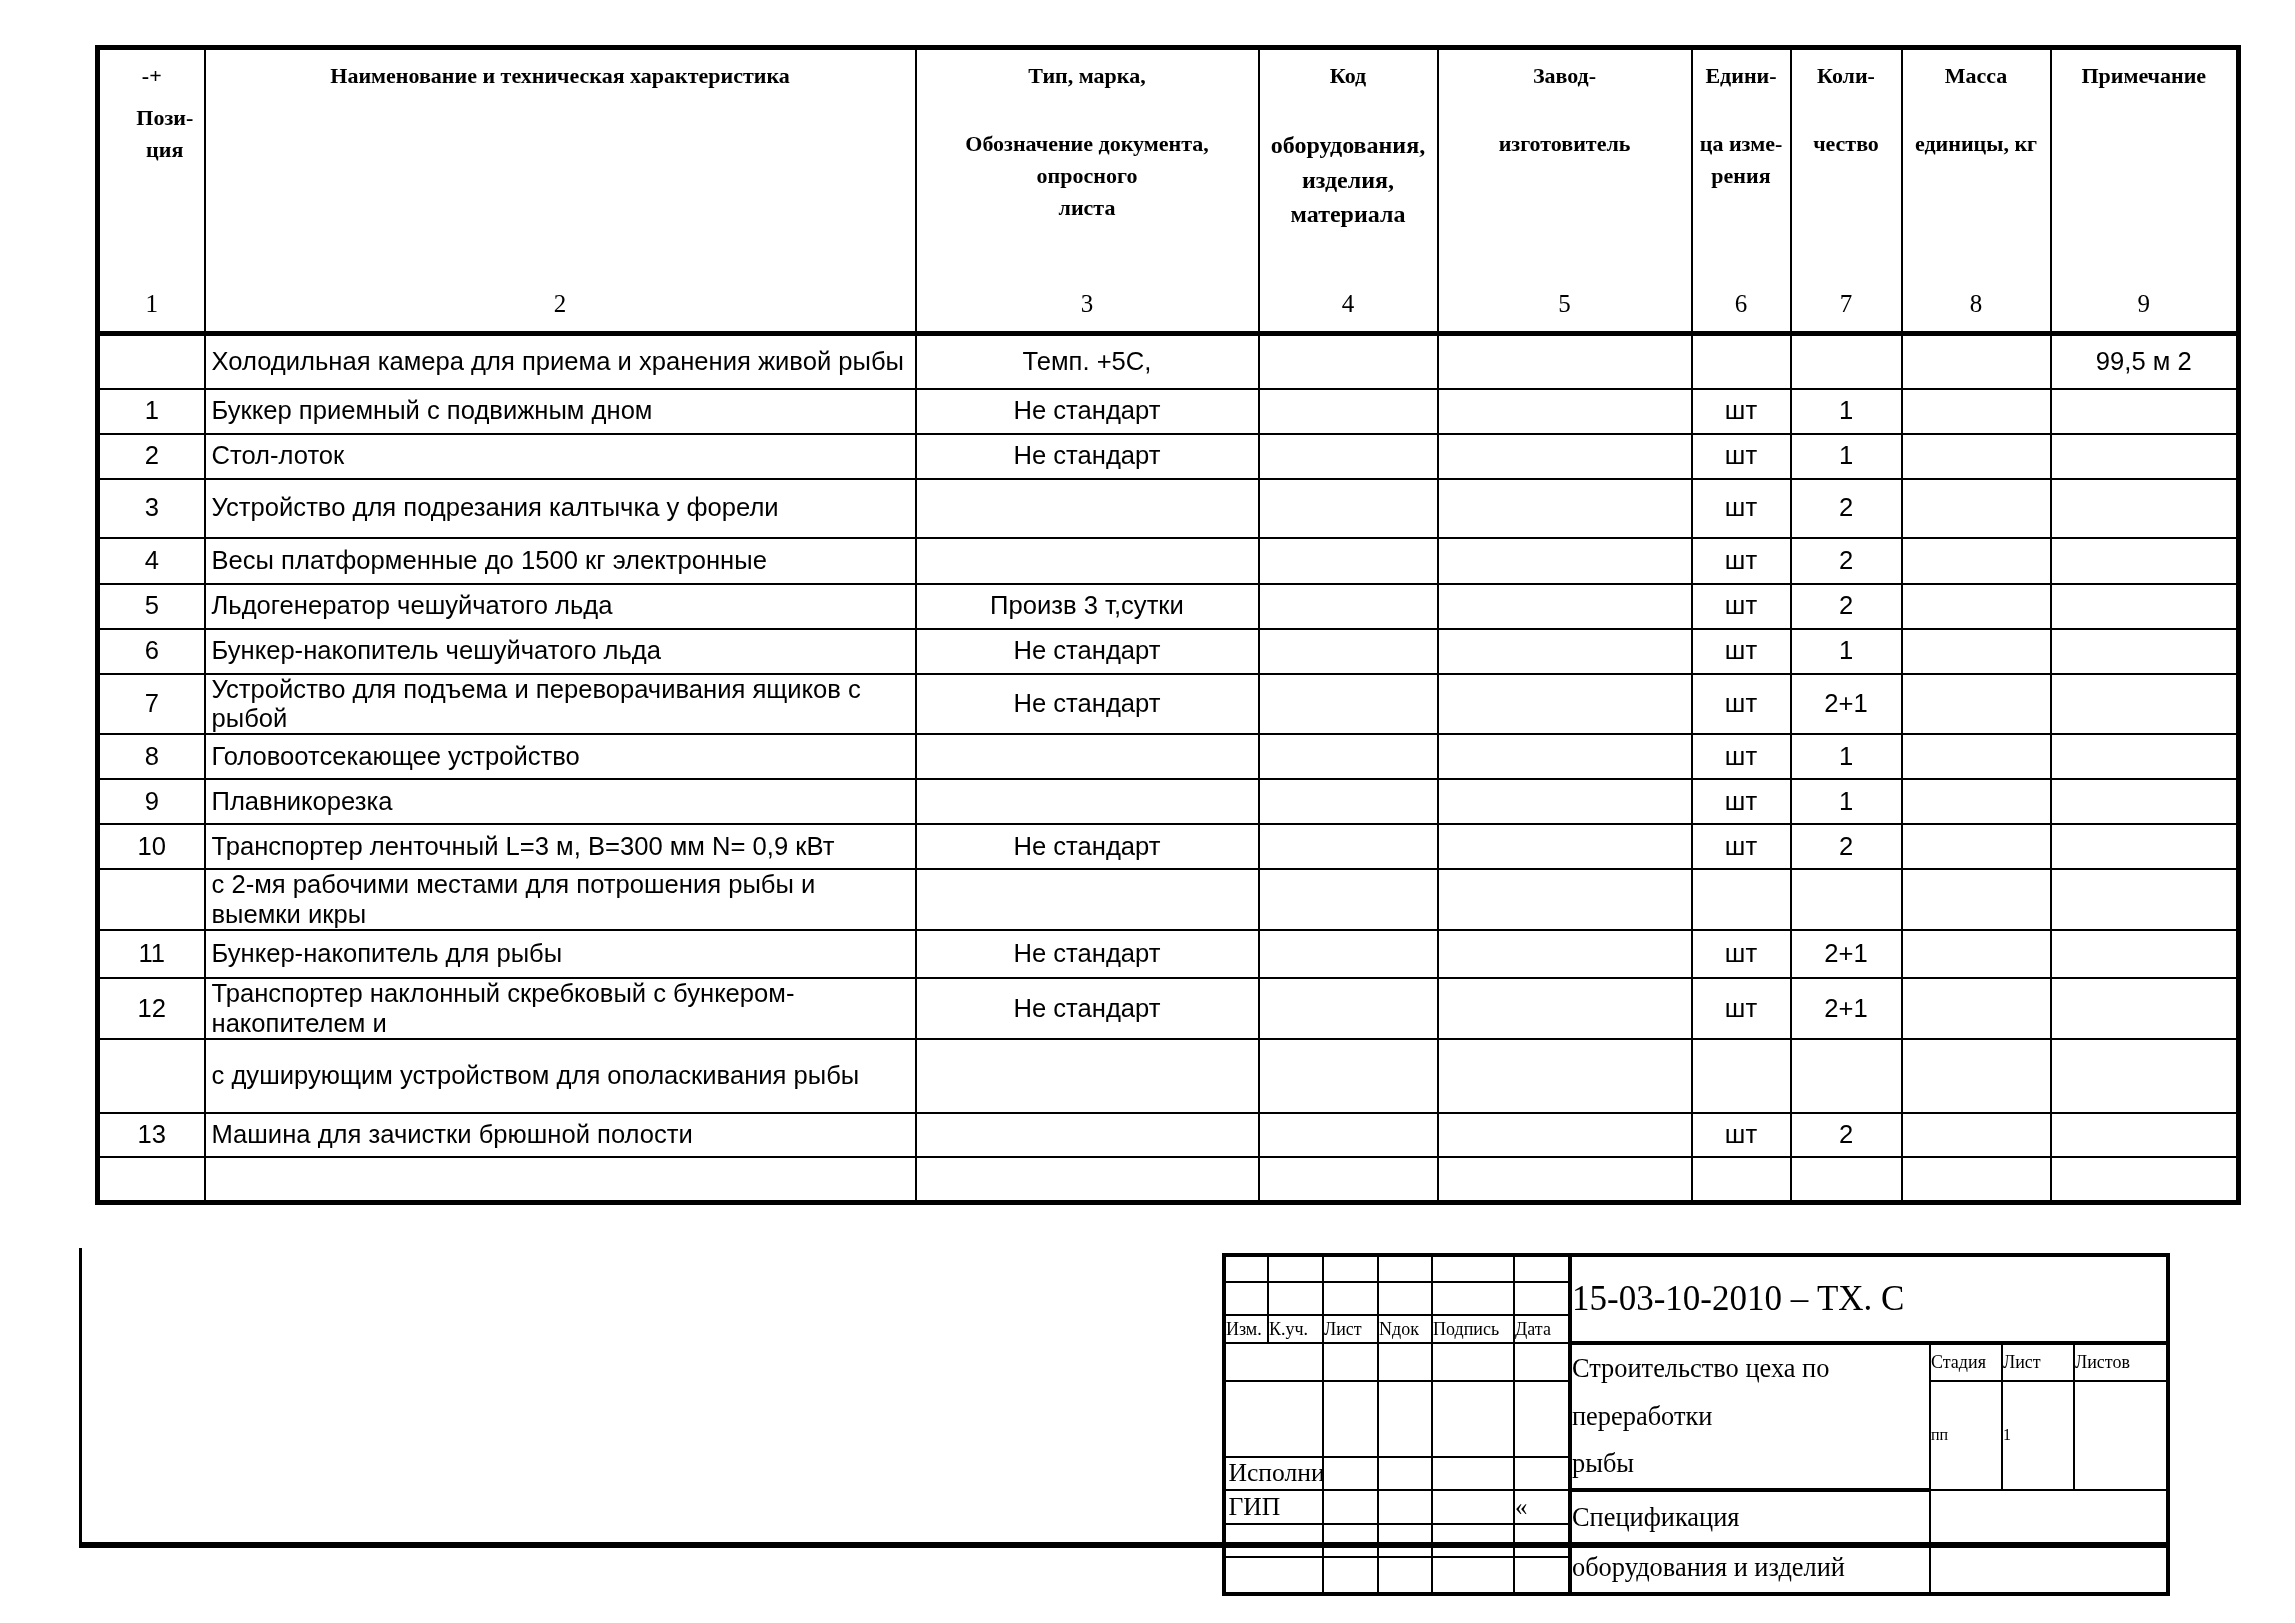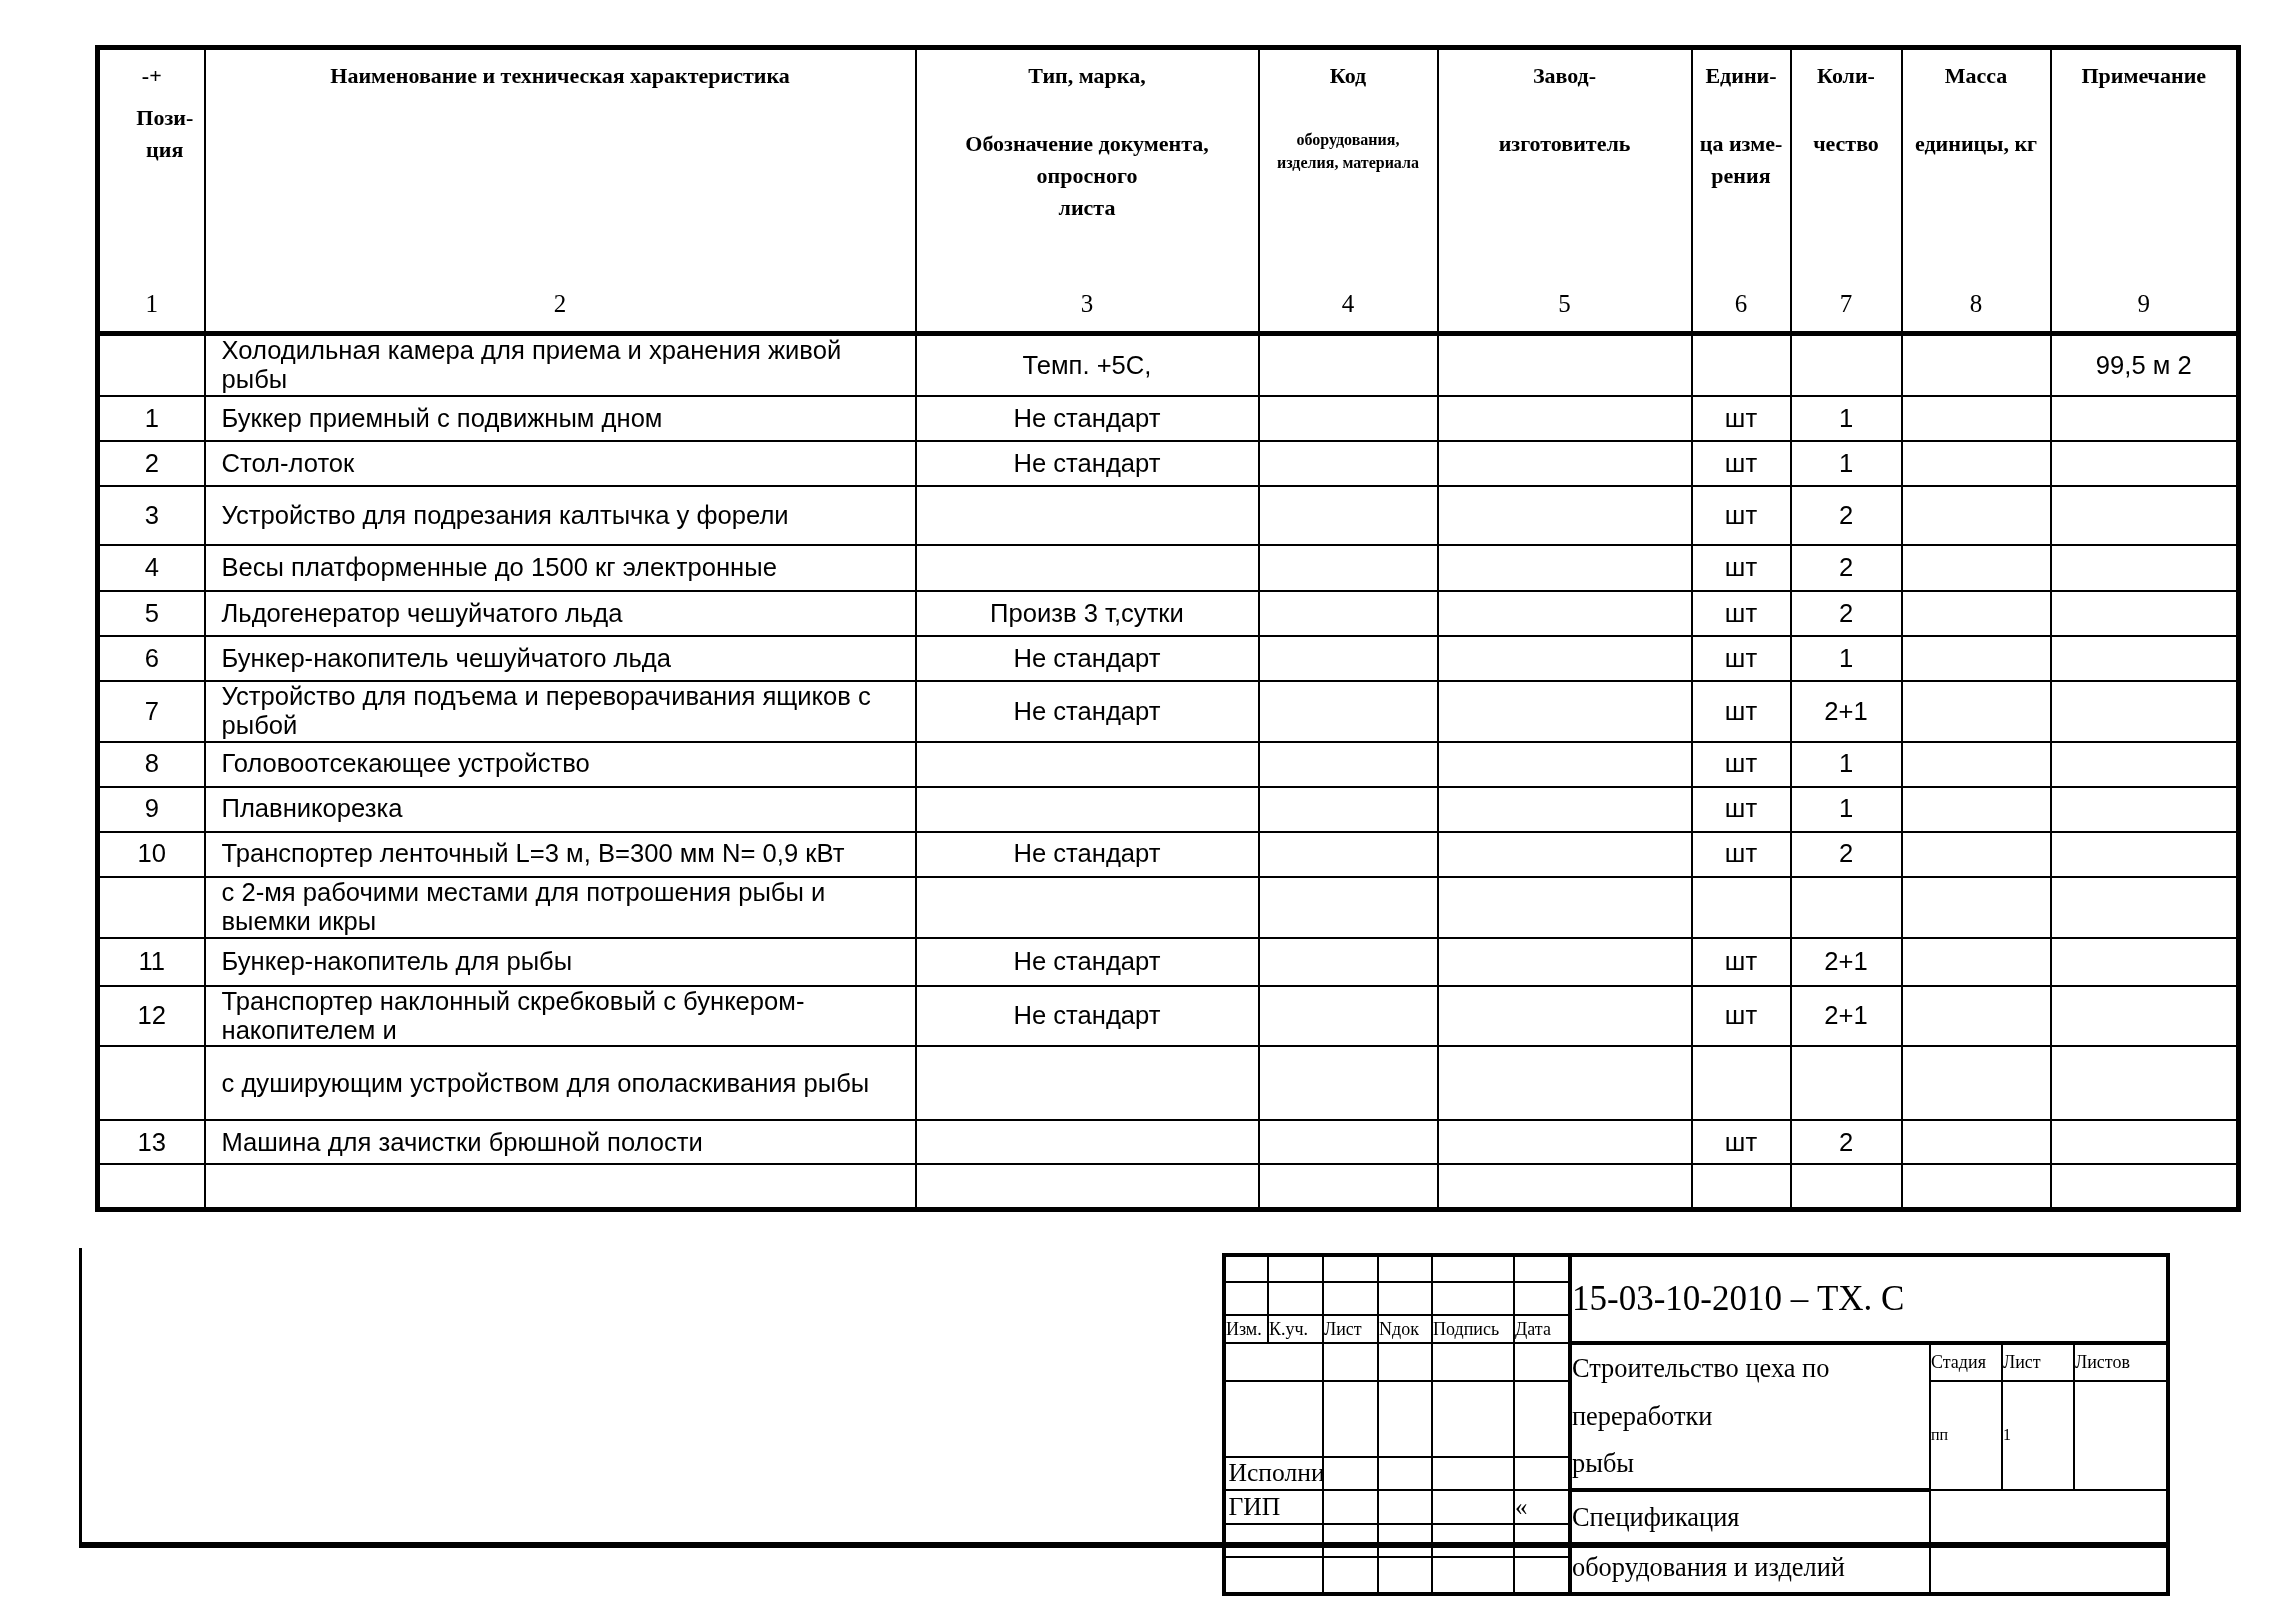--- a/index.html
+++ b/index.html
@@ -10,26 +10,26 @@
 
   
   .spec{position:absolute;left:95px;top:45px;width:2141px;border:5px solid #000;}
   .spec th,.spec td{border:2.5px solid #000;overflow:hidden;}
   .spec thead th{border-bottom:5.8px solid #000;height:281px;vertical-align:top;
     font-family:"Liberation Serif",serif;font-weight:bold;font-size:22px;padding:0;}
   .th-flex{display:flex;flex-direction:column;align-items:center;height:281px;text-align:center;line-height:1.45;}
   .h-top{margin-top:10px;white-space:pre-line;}
   .h-mid{margin-top:36px;white-space:pre-line;}
   .h-mid.tight{margin-top:10px;margin-left:26px;}
-  .h-mid.narrow{font-size:16px;}
+  .h-mid.narrow{font-size:24px;}
   .h-num{margin-top:auto;margin-bottom:8.3px;font-weight:normal;font-size:25px;font-family:"Liberation Serif",serif;}
   .spec td{font-size:25.6px;vertical-align:middle;padding:0 5px;line-height:1.15;}
   .spec td.c-pos,.spec td.c-type,.spec td.c-code,.spec td.c-factory,
   .spec td.c-unit,.spec td.c-qty,.spec td.c-mass,.spec td.c-note{text-align:center;}
-  .spec td.c-name{text-align:left;padding-left:16px;}
+  .spec td.c-name{text-align:left;padding-left:6px;}
 
   
   .frame-v{position:absolute;left:79px;top:1248px;width:3.3px;height:299px;background:#000;}
   .frame-h{position:absolute;left:79px;top:1542px;width:2089px;height:5.8px;background:#000;}
 
   
   .tb{position:absolute;left:1222px;top:1253px;width:944px;border:4.1px solid #000;
 entary    font-family:"Liberation Serif",serif;}
   .tb{font-family:"Liberation Serif",serif;}
   .tb td{border:2.5px solid #000;vertical-align:middle;padding:0;font-size:18px;overflow:hidden;}

